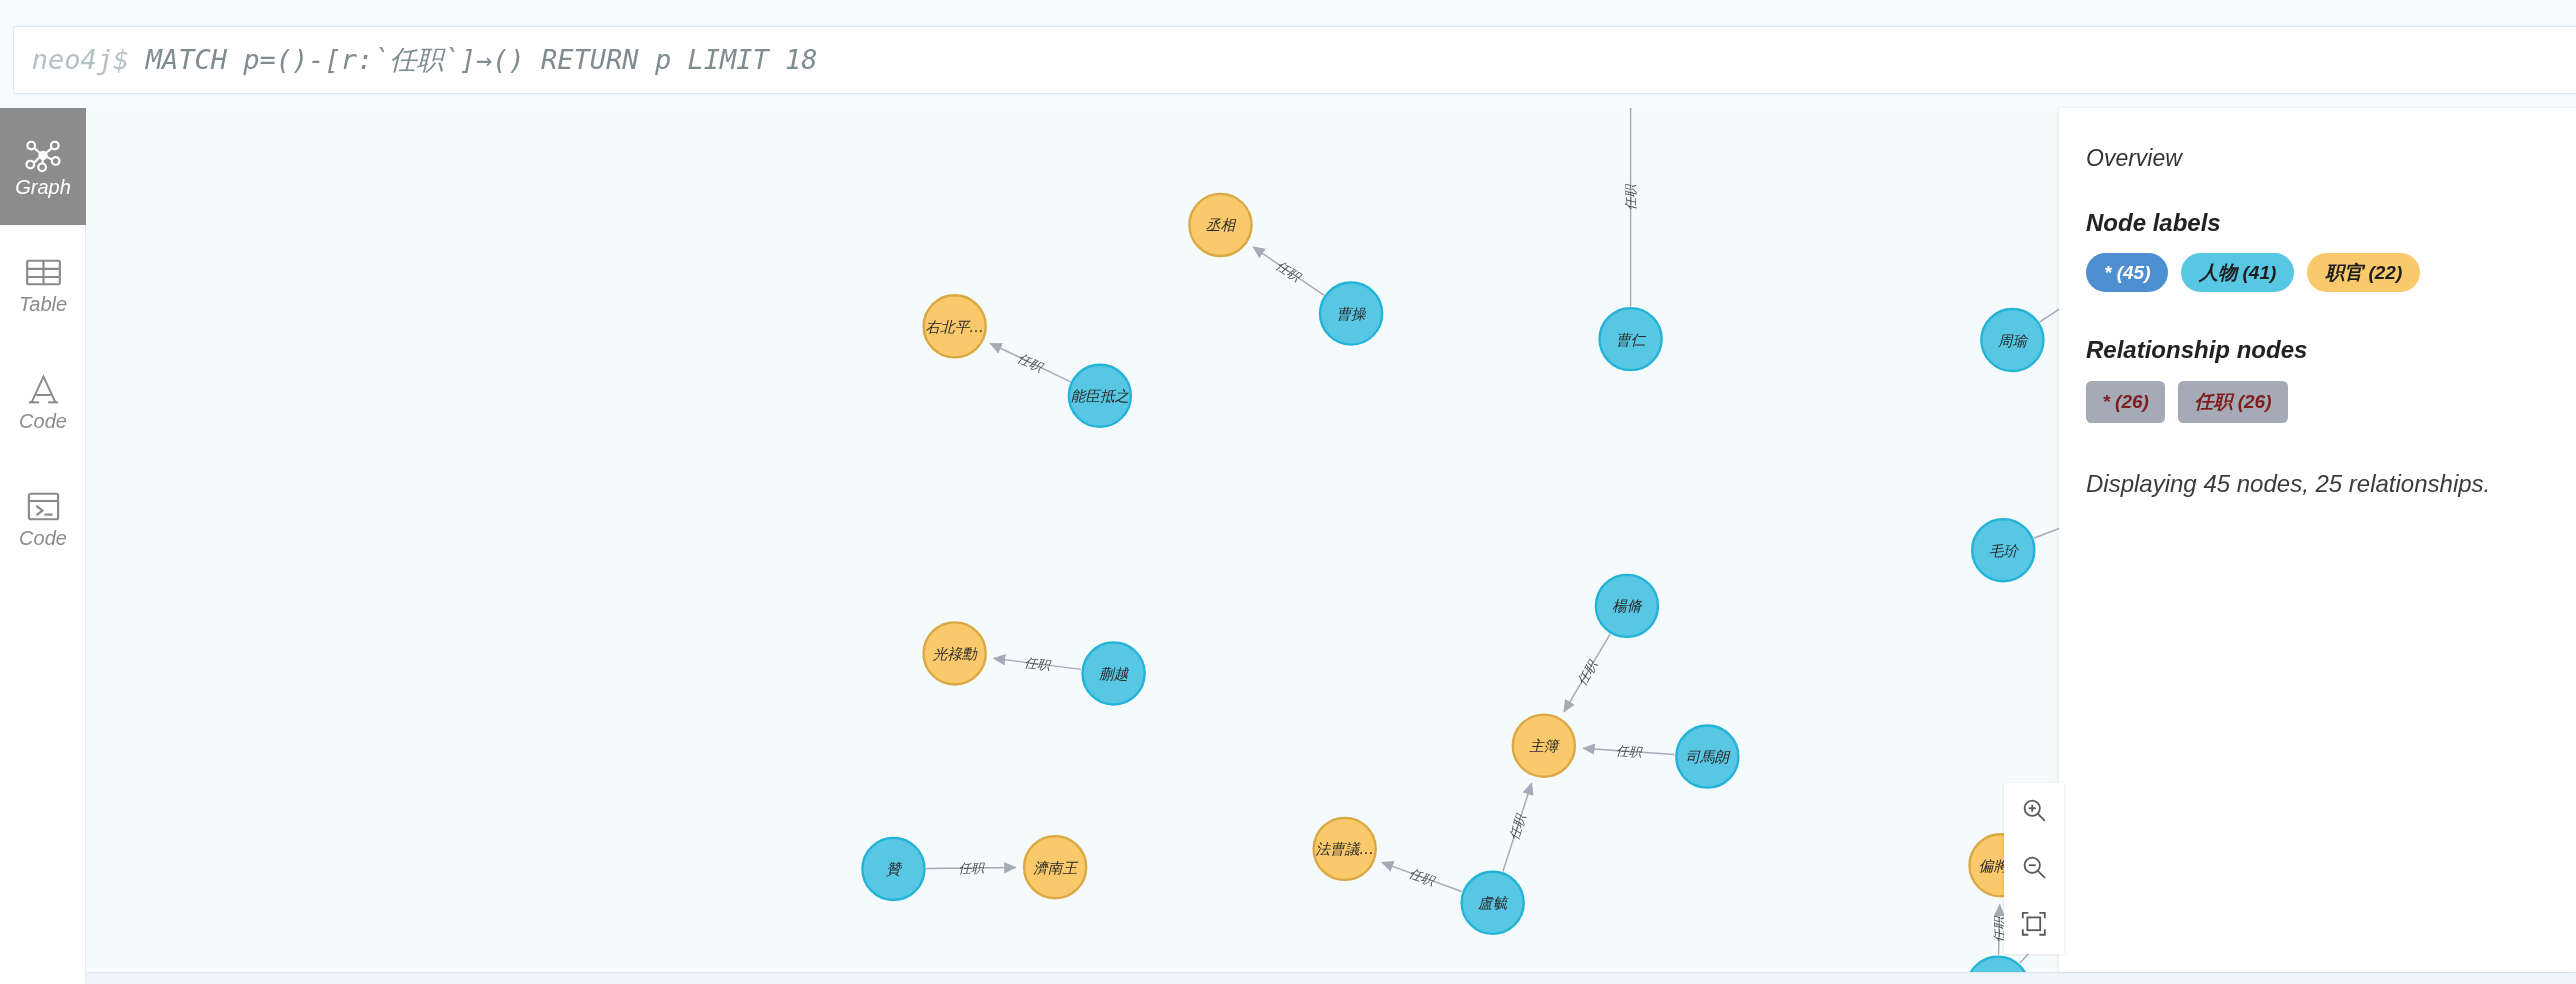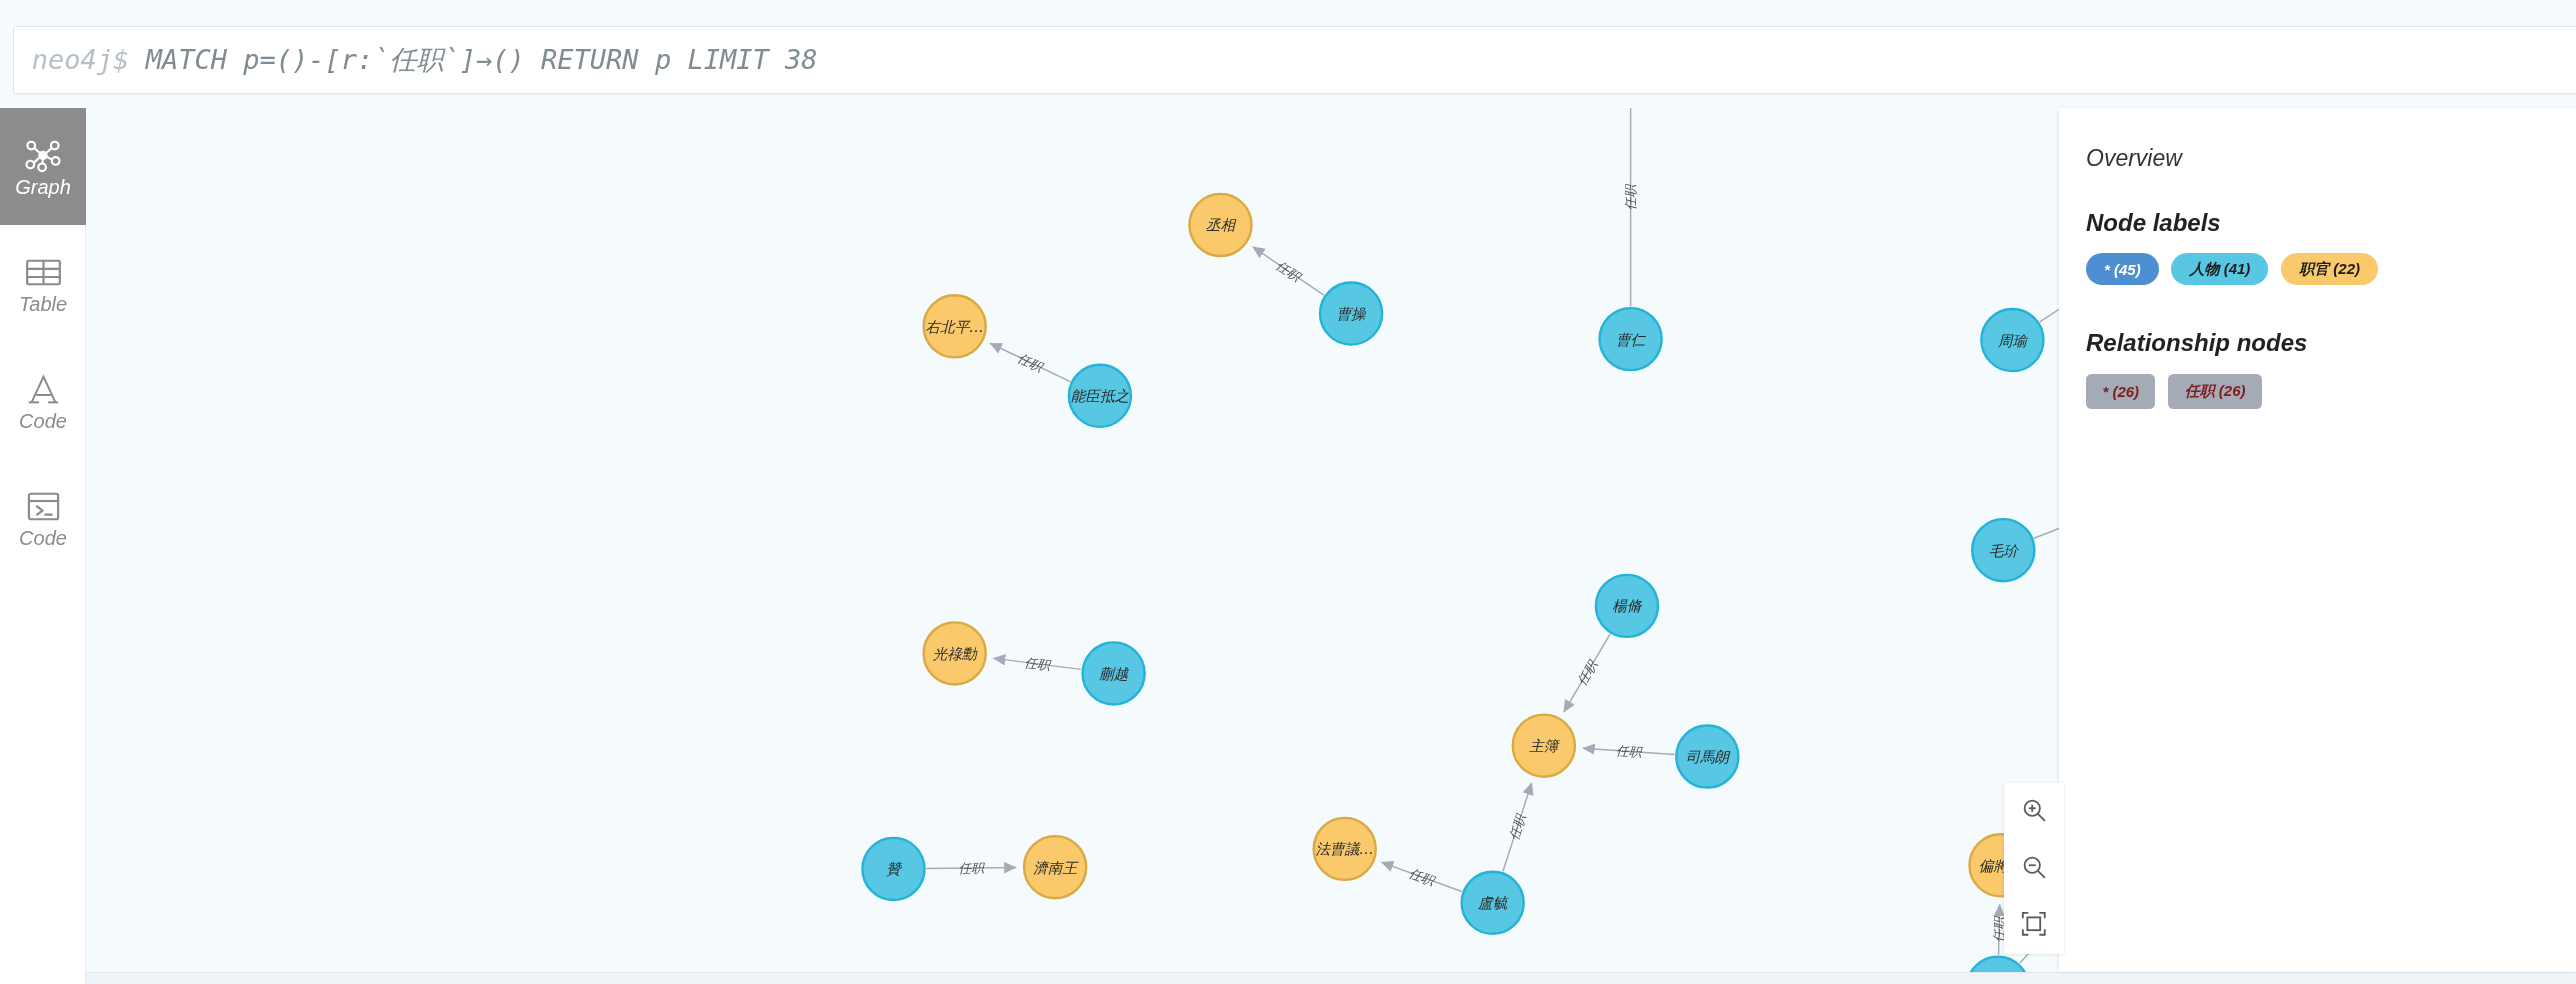--- a/index.html
+++ b/index.html
@@ -103,21 +103,21 @@
     position: absolute; right: 0; top: 108px; width: 517px; bottom: 12.8px;
     background: #ffffff;
     box-shadow: -0.9px 0 3.7px rgba(0,0,0,0.07);
     padding: 37px 31px 0 27px;
     z-index: 8;
   }
   .ov-title { font-size: 23px; color: #333333; font-weight: 400; margin-bottom: 37px; }
   .ov-section { font-size: 24px; color: #222222; font-weight: 700; margin-bottom: 16.4px; }
   .chip-row { display: flex; flex-wrap: wrap; gap: 12.8px; margin-bottom: 44px; }
   .chip {
-    font-size: 15px; font-weight: 700;
+    font-size: 19px; font-weight: 700;
     padding: 6.4px 18px; border-radius: 20px;
     display: inline-flex; align-items: center; cursor: pointer;
     white-space: nowrap;
   }
   .chip.c-all   { background: #4e8fd1; color: #ffffff; }
   .chip.c-person{ background: #57c7e3; color: #1d1d1d; }
   .chip.c-office{ background: #f9c96b; color: #1d1d1d; }
   .chip.r-chip  { background: #a5abb6; color: #7f1d1d; border-radius: 5.5px; padding: 8.2px 16.4px; }
   .ov-status { font-size: 24px; color: #3b3b3b; margin-top: 5.5px; line-height: 1.4; }
 
@@ -128,21 +128,21 @@
   }
 </style>
 </head>
 <body>
 
 <div id="app">
 
   <div class="editor-wrap">
     <div class="editor-bar">
       <span class="prompt">neo4j$</span>
-      <span class="query-text">MATCH p=()-[r:`任职`]→() RETURN p LIMIT 38</span>
+      <span class="query-text">MATCH p=()-[r:`任职`]→() RETURN p LIMIT 18</span>
     </div>
   </div>
 
   <div class="sidebar">
 
     <div class="side-item active">
       <span class="ic">
         <svg width="38" height="37" viewBox="0 0 42 40" fill="none" stroke="currentColor" stroke-width="2.4">
           <circle cx="21" cy="20" r="5.2" fill="currentColor" stroke="none"></circle>
           <circle cx="8" cy="9" r="4.2"></circle>
@@ -383,17 +383,18 @@
       <span class="chip c-person">人物 (41)</span>
       <span class="chip c-office">职官 (22)</span>
     </div>
 
     <div class="ov-section">Relationship nodes</div>
     <div class="chip-row">
       <span class="chip r-chip">* (26)</span>
       <span class="chip r-chip">任职 (26)</span>
     </div>
 
+    <div class="ov-status">Displaying 45 nodes, 25 relationships.</div>
   </div>
 
   <div class="bottom-strip"></div>
 </div>
 
 
 </body></html>

